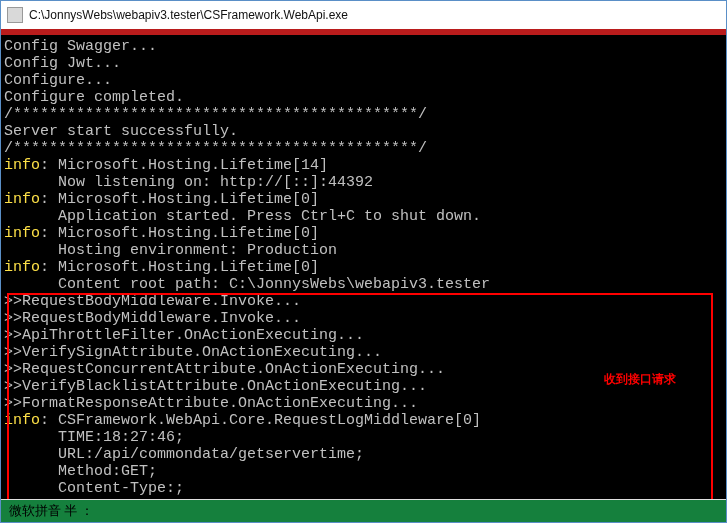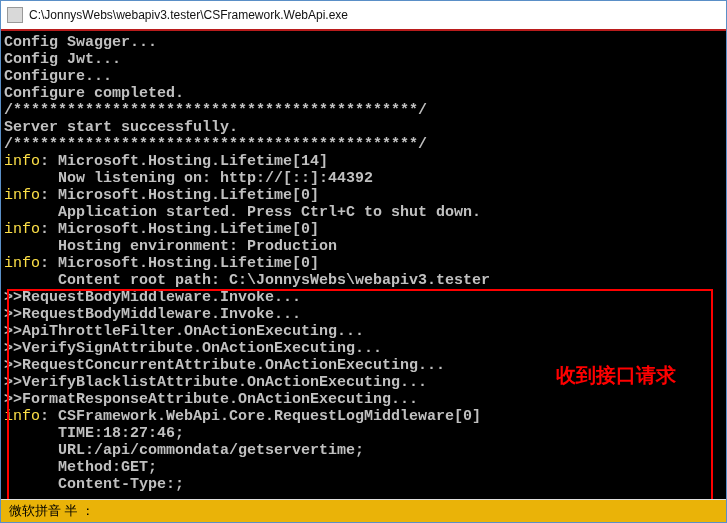--- a/index.html
+++ b/index.html
@@ -21,21 +21,21 @@
     flex-direction: column;
   }
   .titlebar {
     height: 28px;
     background: #fff;
     display: flex;
     align-items: center;
     padding: 0 6px;
     font-size: 12px;
     color: #111;
-    border-bottom: 2px solid #b91c1c;
+    border-bottom: 6px solid #b91c1c;
   }
   .app-icon {
     width: 14px;
     height: 14px;
     margin-right: 6px;
     background: #d9d9d9;
     border: 1px solid #999;
     display: inline-block;
   }
   .terminal {
@@ -48,49 +48,49 @@
     letter-spacing: 0px;
     color: #a0a0a0;
     overflow: hidden;
   }
   .content {
     position: absolute;
     left: 3px;
     top: 3px;
     white-space: pre;
   }
-  .white { color: #c0c0c0; font-weight: bold; }
+  .white { color: #c0c0c0; }
   .green { color: #fde047; }
   .highlight {
     position: absolute;
     left: 6px;
     top: 258px;
     width: 706px;
     height: 226px;
     border: 2px solid #ff0000;
     box-sizing: border-box;
     pointer-events: none;
   }
   .annotation {
     position: absolute;
     right: 50px;
     top: 336px;
     color: #ff0000;
     font-family: "Microsoft YaHei","SimSun",sans-serif;
-    font-size: 20px;
+    font-size: 12px;
     font-weight: bold;
   }
   .ime-bar {
     height: 22px;
-    background: #eab308;
+    background: #15803d;
     display: flex;
     align-items: center;
     padding: 0 8px;
     font-size: 13px;
-    font-family: Liberation Sans, sans-serif;
+    font-family: Liberation Serif, serif;
     color: #000;
     border-top: 1px solid #e0e0e0;
   }
 </style>
 </head>
 <body>
 
 <div class="window">
   <div class="titlebar">
     <span class="app-icon"></span>

